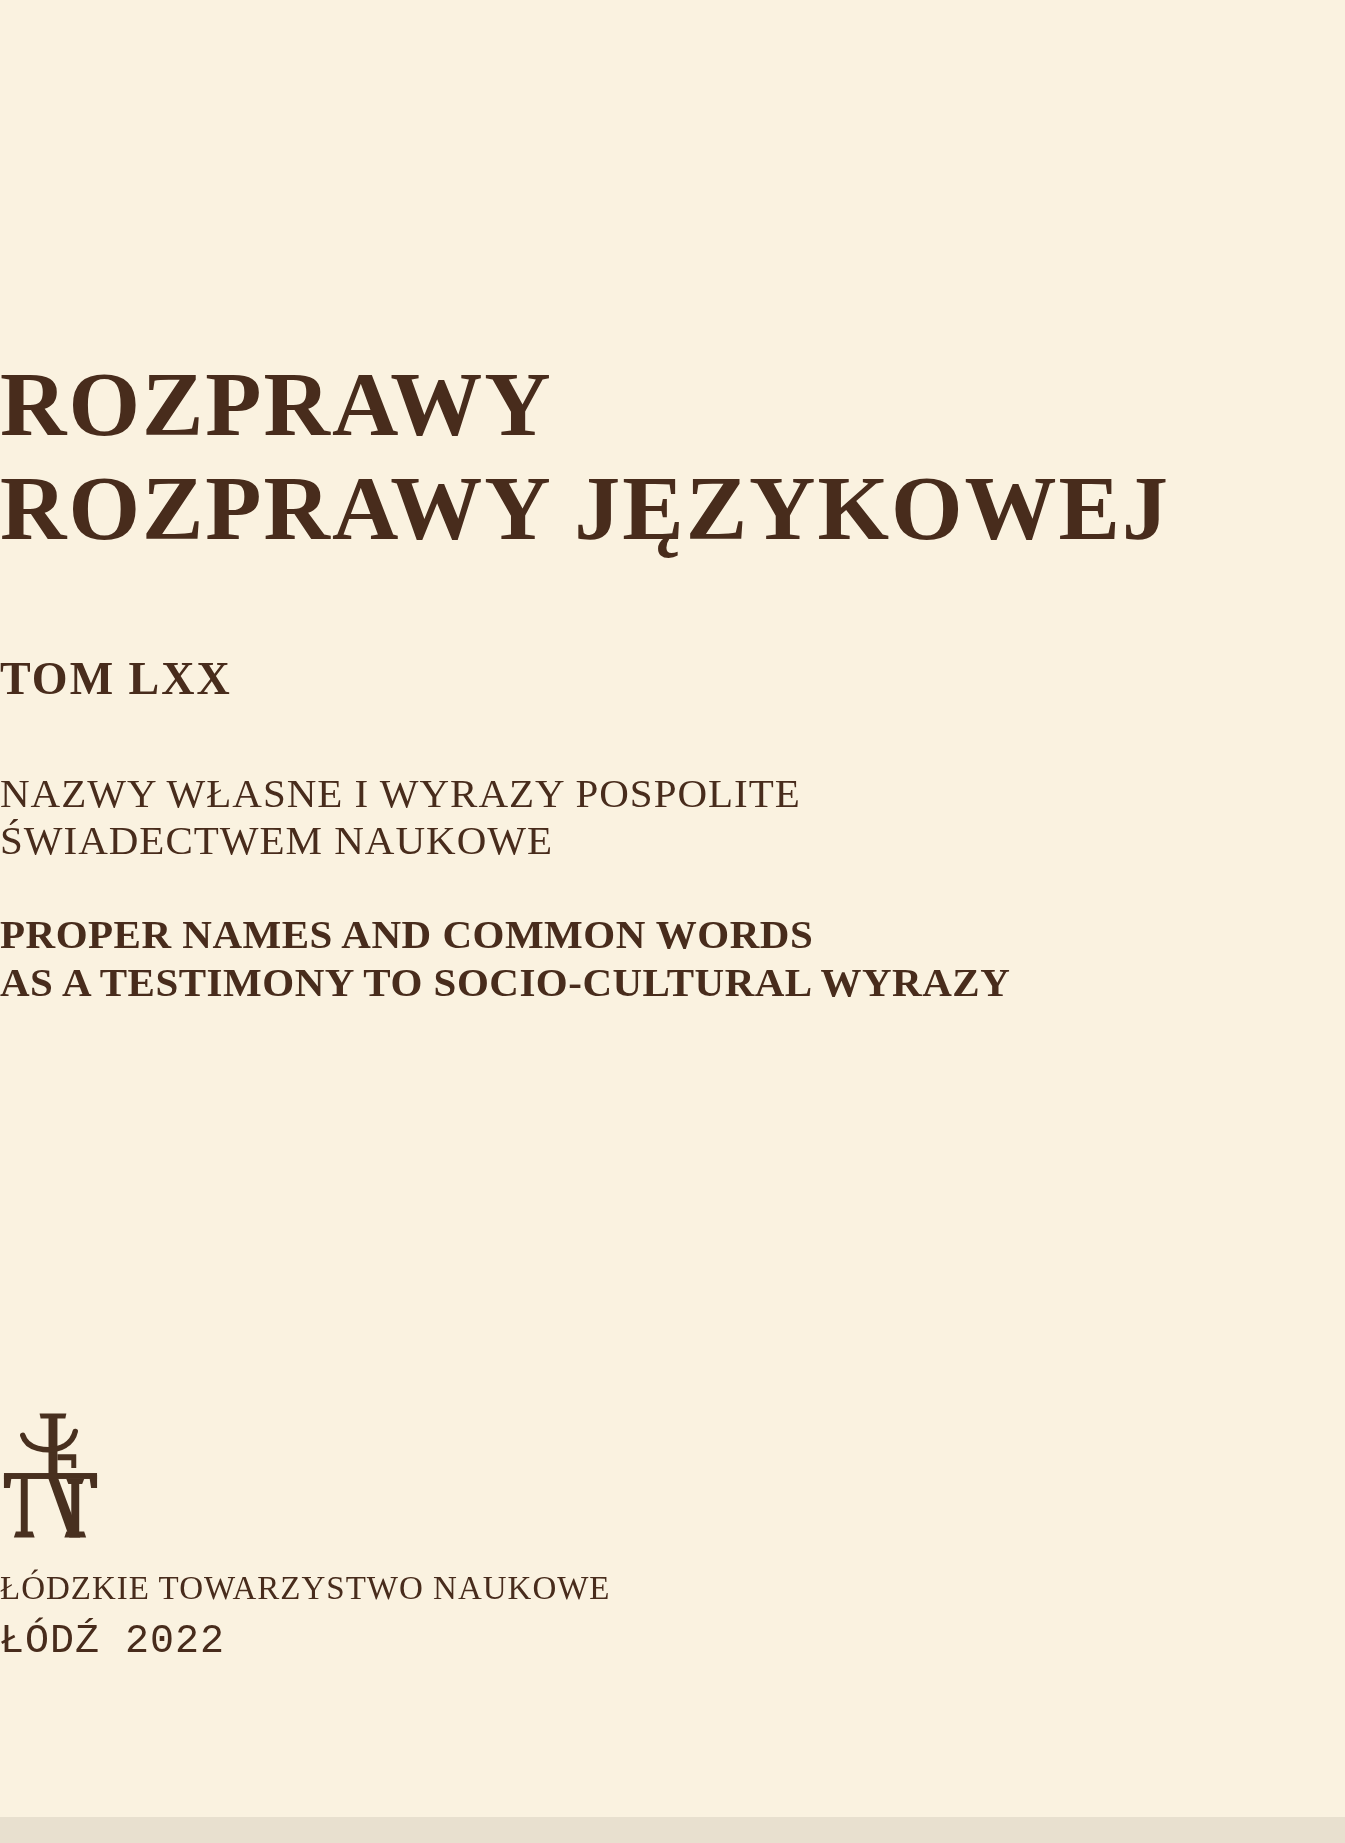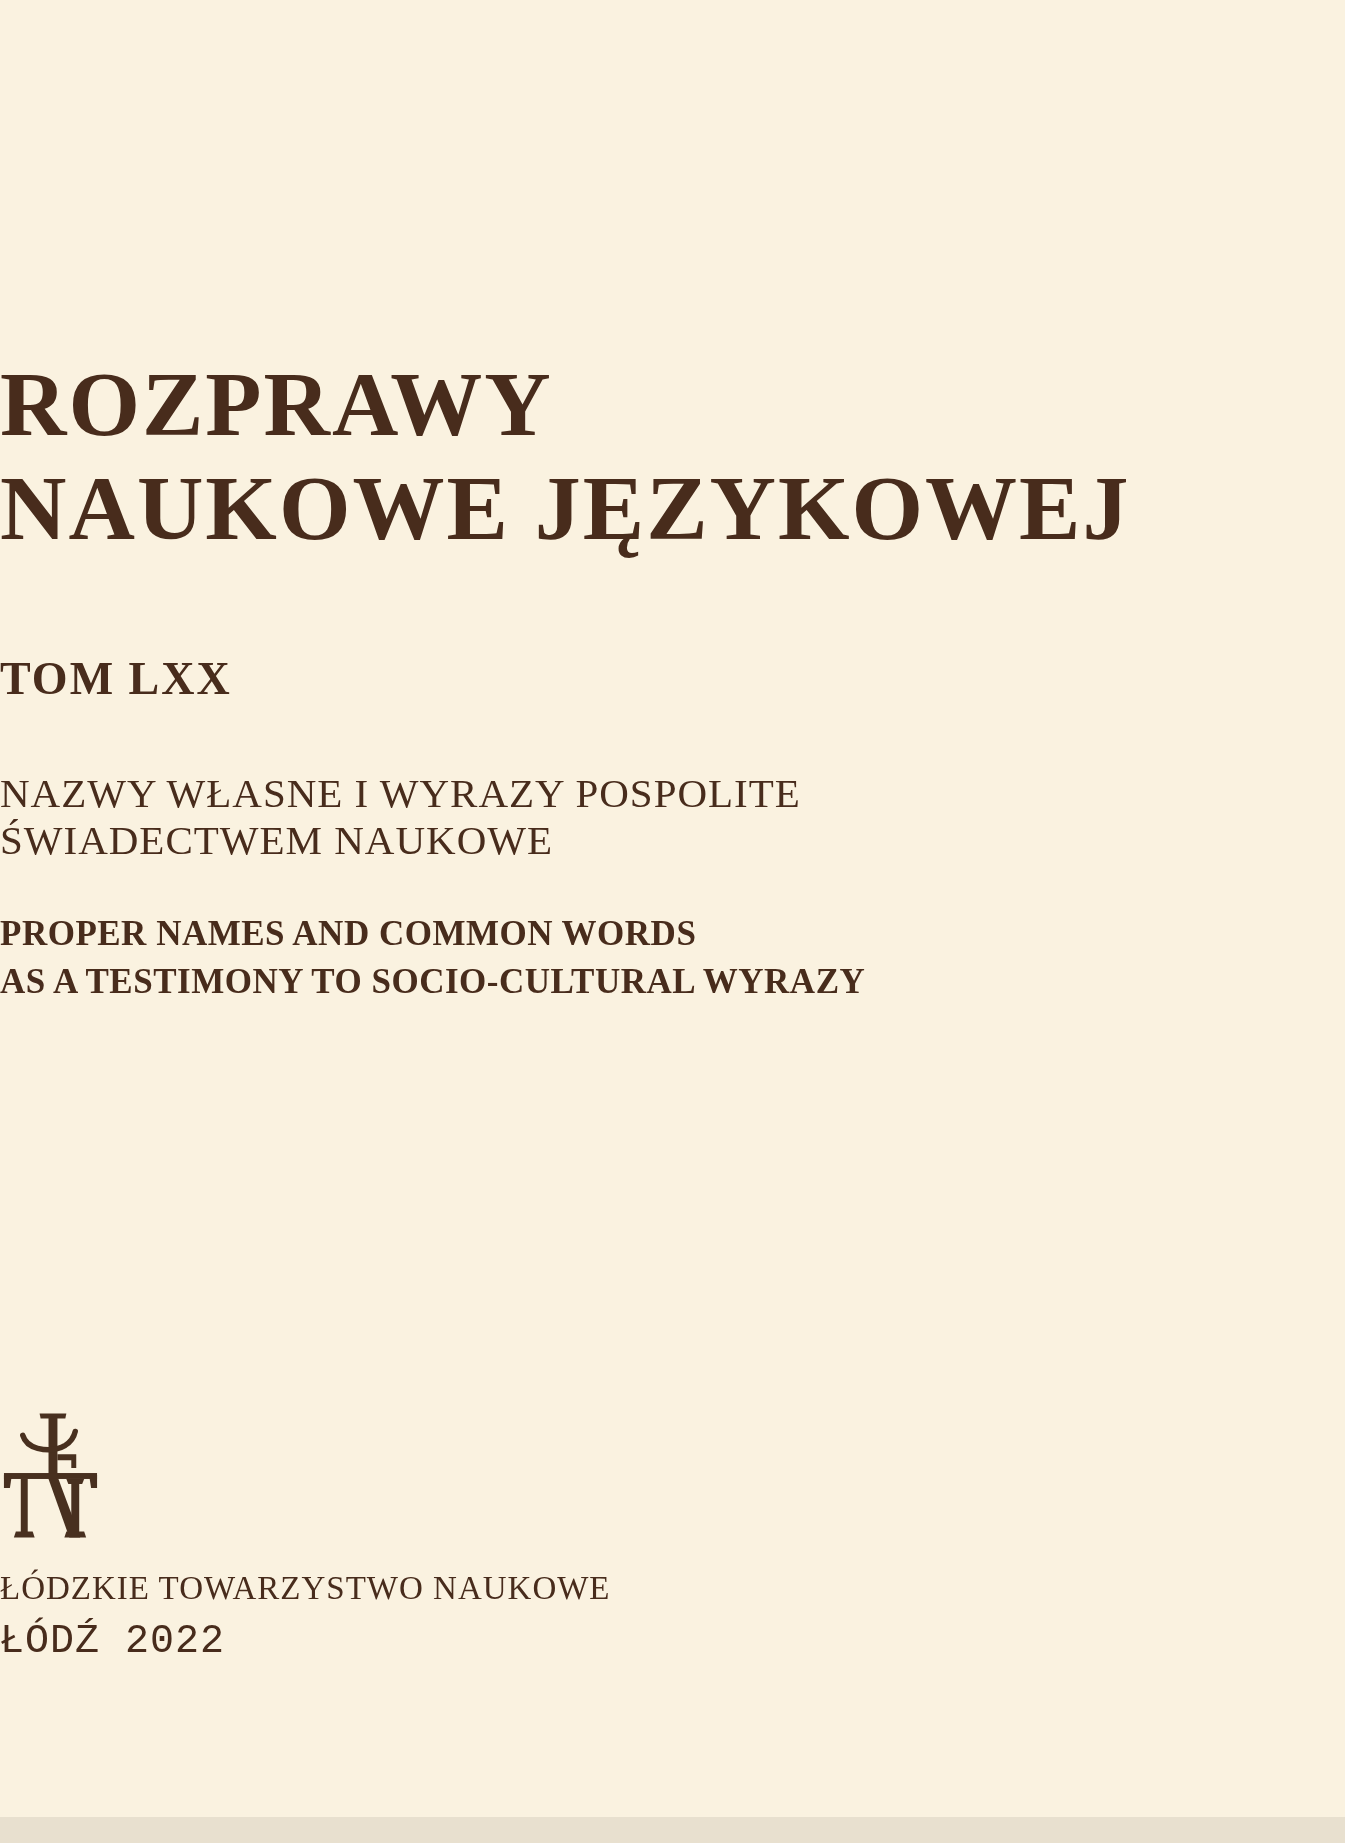--- a/index.html
+++ b/index.html
@@ -36,21 +36,21 @@
   }
   .subtitle-pl {
     margin-top: 64px;
     font-size: 41px;
     line-height: 47px;
     font-weight: normal;
     letter-spacing: 1px;
   }
   .subtitle-en {
     margin-top: 46px;
-    font-size: 35px;
+    font-size: 41px;
     line-height: 48px;
     font-weight: bold;
     letter-spacing: 0.5px;
   }
   .logo-wrap {
     margin-top: 404px;
     line-height: 0;
   }
   .logo-wrap svg {
     display: inline-block;
@@ -71,21 +71,21 @@
     font-family: Liberation Mono, monospace;
   }
 </style>
 </head>
 <body>
 
 <div class="cover">
 
   <div class="title-block">
     <div>ROZPRAWY</div>
-    <div>NAUKOWE JĘZYKOWEJ</div>
+    <div>ROZPRAWY JĘZYKOWEJ</div>
   </div>
 
   <div class="volume">TOM LXX</div>
 
   <div class="subtitle-pl">
     <div>NAZWY WŁASNE I WYRAZY POSPOLITE</div>
     <div>ŚWIADECTWEM NAUKOWE</div>
   </div>
 
   <div class="subtitle-en">

